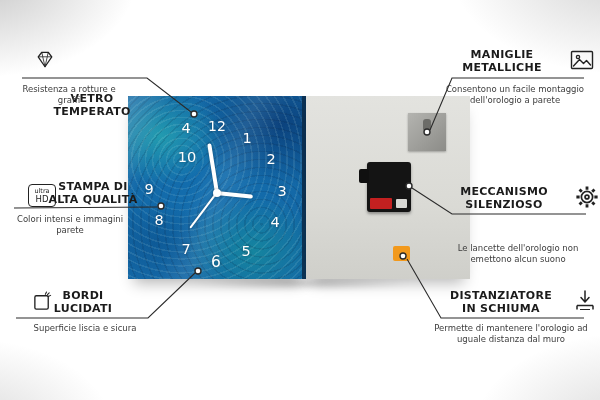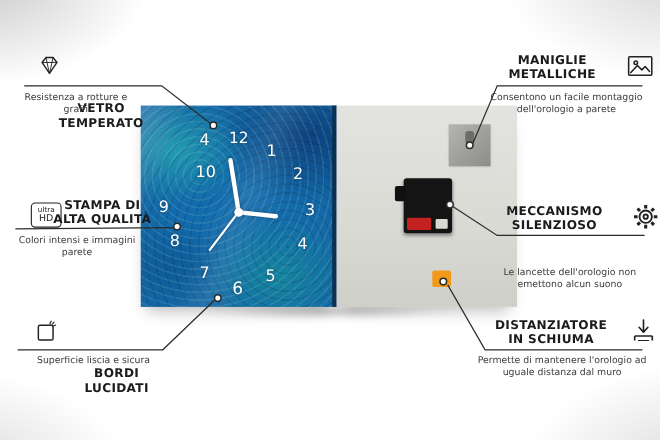--- a/index.html
+++ b/index.html
@@ -75,21 +75,21 @@
   .c1{left:0; top:46; left:0px; top:46px; width:220px; height:70px;}
   .c1 .icon{left:20px; top:4px;}
   .c1 .co-title{left:42px; top:3px; width:100px;margin-top:44px;}
   .c1 .co-sub{left:14px; top:38px; width:110px;}
   .c2{left:0px; top:178px; width:220px; height:70px;}
   .c2 .icon{left:14px; top:6px;}
   .c2 .co-title{left:42px; top:3px; width:102px;}
   .c2 .co-sub{left:14px; top:36px; width:112px;}
   .c3{left:0px; top:288px; width:220px; height:60px;}
   .c3 .icon{left:18px; top:3px;}
-  .c3 .co-title{left:56px; top:2px; width:100px;margin-top:44px;}
+  .c3 .co-title{left:33px; top:2px; width:100px;}
   .c3 .co-sub{left:10px; top:35px; width:150px;}
   .c4{left:440px; top:46px; width:160px; height:80px;}
   .c4 .co-title{left:12px; top:3px; width:100px;}
   .c4 .icon{left:116px; top:4px;}
   .c4 .co-sub{left:0px; top:38px; width:150px;}
   .c5{left:440px; top:182px; width:160px; height:80px;}
   .c5 .co-title{left:12px; top:4px; width:104px;}
   .c5 .icon{left:120px; top:2px;}
   .c5 .co-sub{left:4px; top:37px; width:148px;margin-top:24px;}
   .c6{left:426px; top:286px; width:174px; height:70px;}

